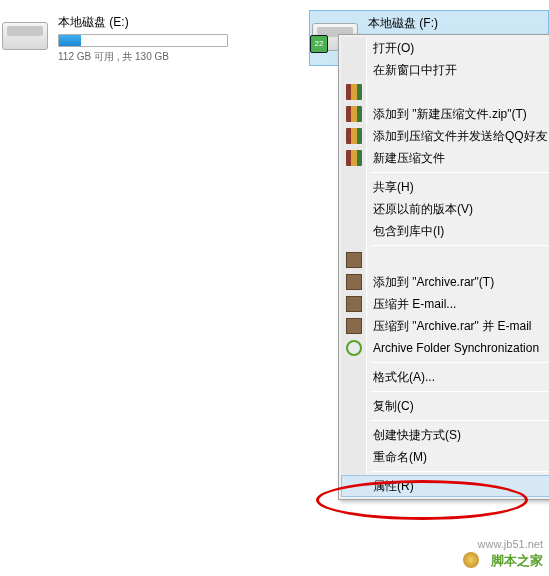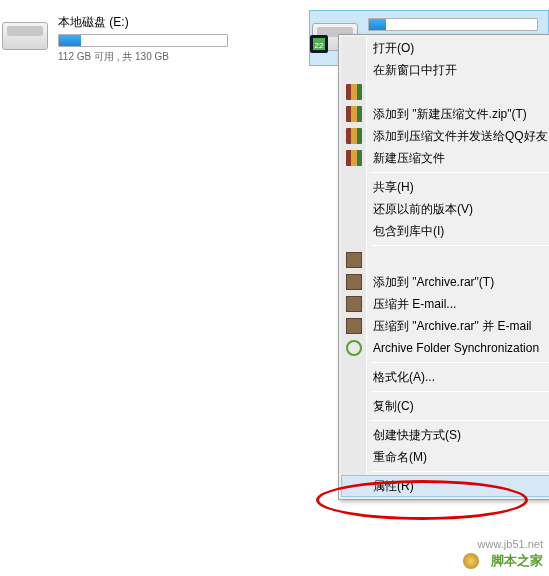--- a/index.html
+++ b/index.html
@@ -16,21 +16,21 @@
 .drive-icon .hdd {
   width: 46px; height: 28px; background: linear-gradient(#f5f5f5,#d8d8d8);
   border: 1px solid #aaa; border-radius: 3px; position: absolute; bottom: 0;
 }
 .drive-icon .hdd::before {
   content: ""; position: absolute; left: 4px; top: 3px; width: 36px; height: 10px;
   background: #c8c8c8; border-radius: 2px;
 }
 .drive-icon .badge {
   position: absolute; bottom: -2px; left: -2px; width: 18px; height: 18px;
-  background: #4caf50; border: 3px solid #0f172a; border-radius: 2px;
+  background: #4caf50; border: 1px solid #0f172a; border-radius: 2px;
   color: #fff; font-size: 8px; line-height: 16px; text-align: center;
 }
 
 .drive-info { flex: 1; padding-top: 2px; }
 .drive-title { font-size: 12px; color: #000; }
 .drive-bar { width: 170px; height: 13px; border: 1px solid #b0b0b0; background: #fff; margin: 3px 0; border-radius: 1px; overflow: hidden; }
 .drive-bar .fill { height: 100%; background: linear-gradient(#3fb0f0,#1e88d8); }
 .drive-info .sub { font-size: 10px; color: #666; }
 
 
@@ -61,21 +61,21 @@
 .ic-sync { border-radius: 50%; border: 2px solid #5aa02c; }
 
 
 .redoval {
   position: absolute; border: 3px solid #d00; border-radius: 50%;
   pointer-events: none;
 }
 
 
 .wm { position: absolute; right: 6px; bottom: 26px; font-size: 11px; color: #999; text-align: center; }
-.wm2 { position: absolute; right: 6px; bottom: 6px; display: flex; align-items: center; gap: 12px; }
+.wm2 { position: absolute; right: 6px; bottom: 6px; display: flex; align-items: flex-start; gap: 12px; }
 .wm2 .logo { width: 16px; height: 16px; border-radius: 50%; background: radial-gradient(circle,#f0d060,#c08020); }
 .wm2 .t { font-size: 13px; color: #5aa02c; font-weight: bold; }
 </style>
 </head>
 <body>
 
 <div class="drives">
   <div class="drive">
     <div class="drive-icon">
         <div class="hdd"></div>
@@ -87,20 +87,21 @@
         </div>
       <div class="sub">112 GB 可用 , 共 130 GB</div>
     </div>
   </div>
   <div class="drive selected">
     <div class="drive-icon">
         <div class="hdd"></div>
         <div class="badge">22</div>
       </div>
     <div class="drive-info">
+      <div class="drive-title">本地磁盘 (F:)</div>
       <div class="drive-bar">
           <div class="fill" style="width:10%"></div>
         </div>
       <div class="sub">124</div>
     </div>
   </div>
 </div>
 
 <div class="ctxmenu">
   <div class="gutter"></div>

